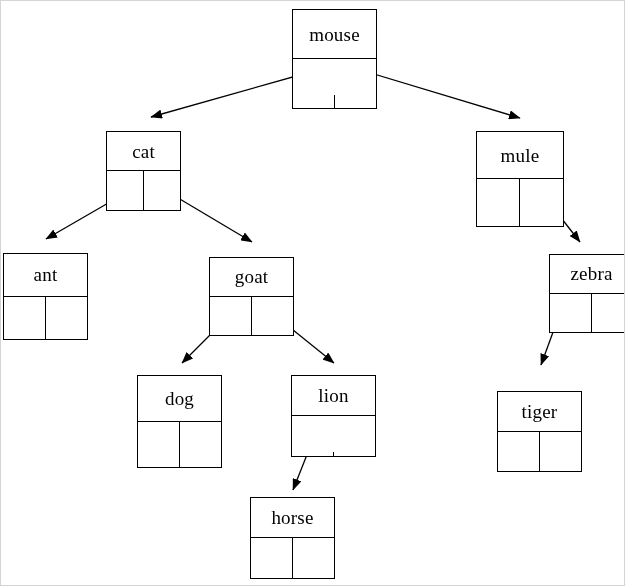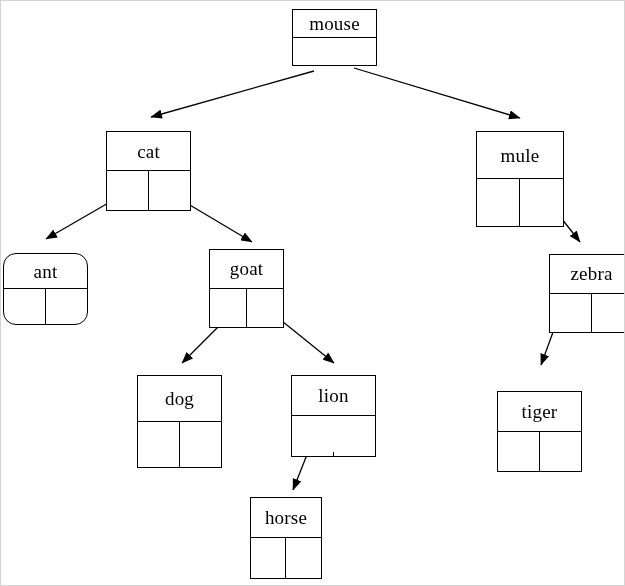--- a/index.html
+++ b/index.html
@@ -78,49 +78,49 @@
         <line x1="167" y1="191" x2="251" y2="241" marker-end="url(#arrowhead)"></line>
         <line x1="539" y1="190" x2="579" y2="241" marker-end="url(#arrowhead)"></line>
         <line x1="231" y1="312" x2="181" y2="362" marker-end="url(#arrowhead)"></line>
         <line x1="271" y1="312" x2="333" y2="362" marker-end="url(#arrowhead)"></line>
         <line x1="559" y1="312" x2="540" y2="364" marker-end="url(#arrowhead)"></line>
         <line x1="313" y1="436" x2="292" y2="489" marker-end="url(#arrowhead)"></line>
       </g>
   </svg>
 
   <div id="nodes-layer">
-      <div class="node" style="left: 291px; top: 8px; width: 85px; height: 57px; gap: 36px;">
+      <div class="node" style="left: 291px; top: 8px; width: 85px; height: 100px; gap: 36px;">
         <div class="node-label">mouse</div>
         <div class="node-ptrs">
           <div class="ptr left"></div>
           <div class="ptr right"></div>
         </div>
       </div>
-      <div class="node" style="left: 105px; top: 130px; width: 85px; height: 80px;">
+      <div class="node" style="left: 105px; top: 130px; width: 75px; height: 80px;">
         <div class="node-label">cat</div>
         <div class="node-ptrs">
           <div class="ptr left"></div>
           <div class="ptr right"></div>
         </div>
       </div>
       <div class="node" style="left: 475px; top: 130px; width: 88px; height: 96px;">
         <div class="node-label">mule</div>
         <div class="node-ptrs">
           <div class="ptr left"></div>
           <div class="ptr right"></div>
         </div>
       </div>
-      <div class="node" style="left: 2px; top: 252px; width: 85px; height: 72px; border-radius: 13px;">
+      <div class="node" style="left: 2px; top: 252px; width: 85px; height: 87px;">
         <div class="node-label">ant</div>
         <div class="node-ptrs">
           <div class="ptr left"></div>
           <div class="ptr right"></div>
         </div>
       </div>
-      <div class="node" style="left: 208px; top: 248px; width: 75px; height: 79px;">
+      <div class="node" style="left: 208px; top: 256px; width: 85px; height: 79px;">
         <div class="node-label">goat</div>
         <div class="node-ptrs">
           <div class="ptr left"></div>
           <div class="ptr right"></div>
         </div>
       </div>
       <div class="node" style="left: 548px; top: 253px; width: 85px; height: 79px;">
         <div class="node-label">zebra</div>
         <div class="node-ptrs">
           <div class="ptr left"></div>
@@ -141,21 +141,21 @@
           <div class="ptr right"></div>
         </div>
       </div>
       <div class="node" style="left: 496px; top: 390px; width: 85px; height: 81px;">
         <div class="node-label">tiger</div>
         <div class="node-ptrs">
           <div class="ptr left"></div>
           <div class="ptr right"></div>
         </div>
       </div>
-      <div class="node" style="left: 249px; top: 496px; width: 72px; height: 82px;">
+      <div class="node" style="left: 249px; top: 496px; width: 85px; height: 82px;">
         <div class="node-label">horse</div>
         <div class="node-ptrs">
           <div class="ptr left"></div>
           <div class="ptr right"></div>
         </div>
       </div>
     </div>
 
 </div>
 

